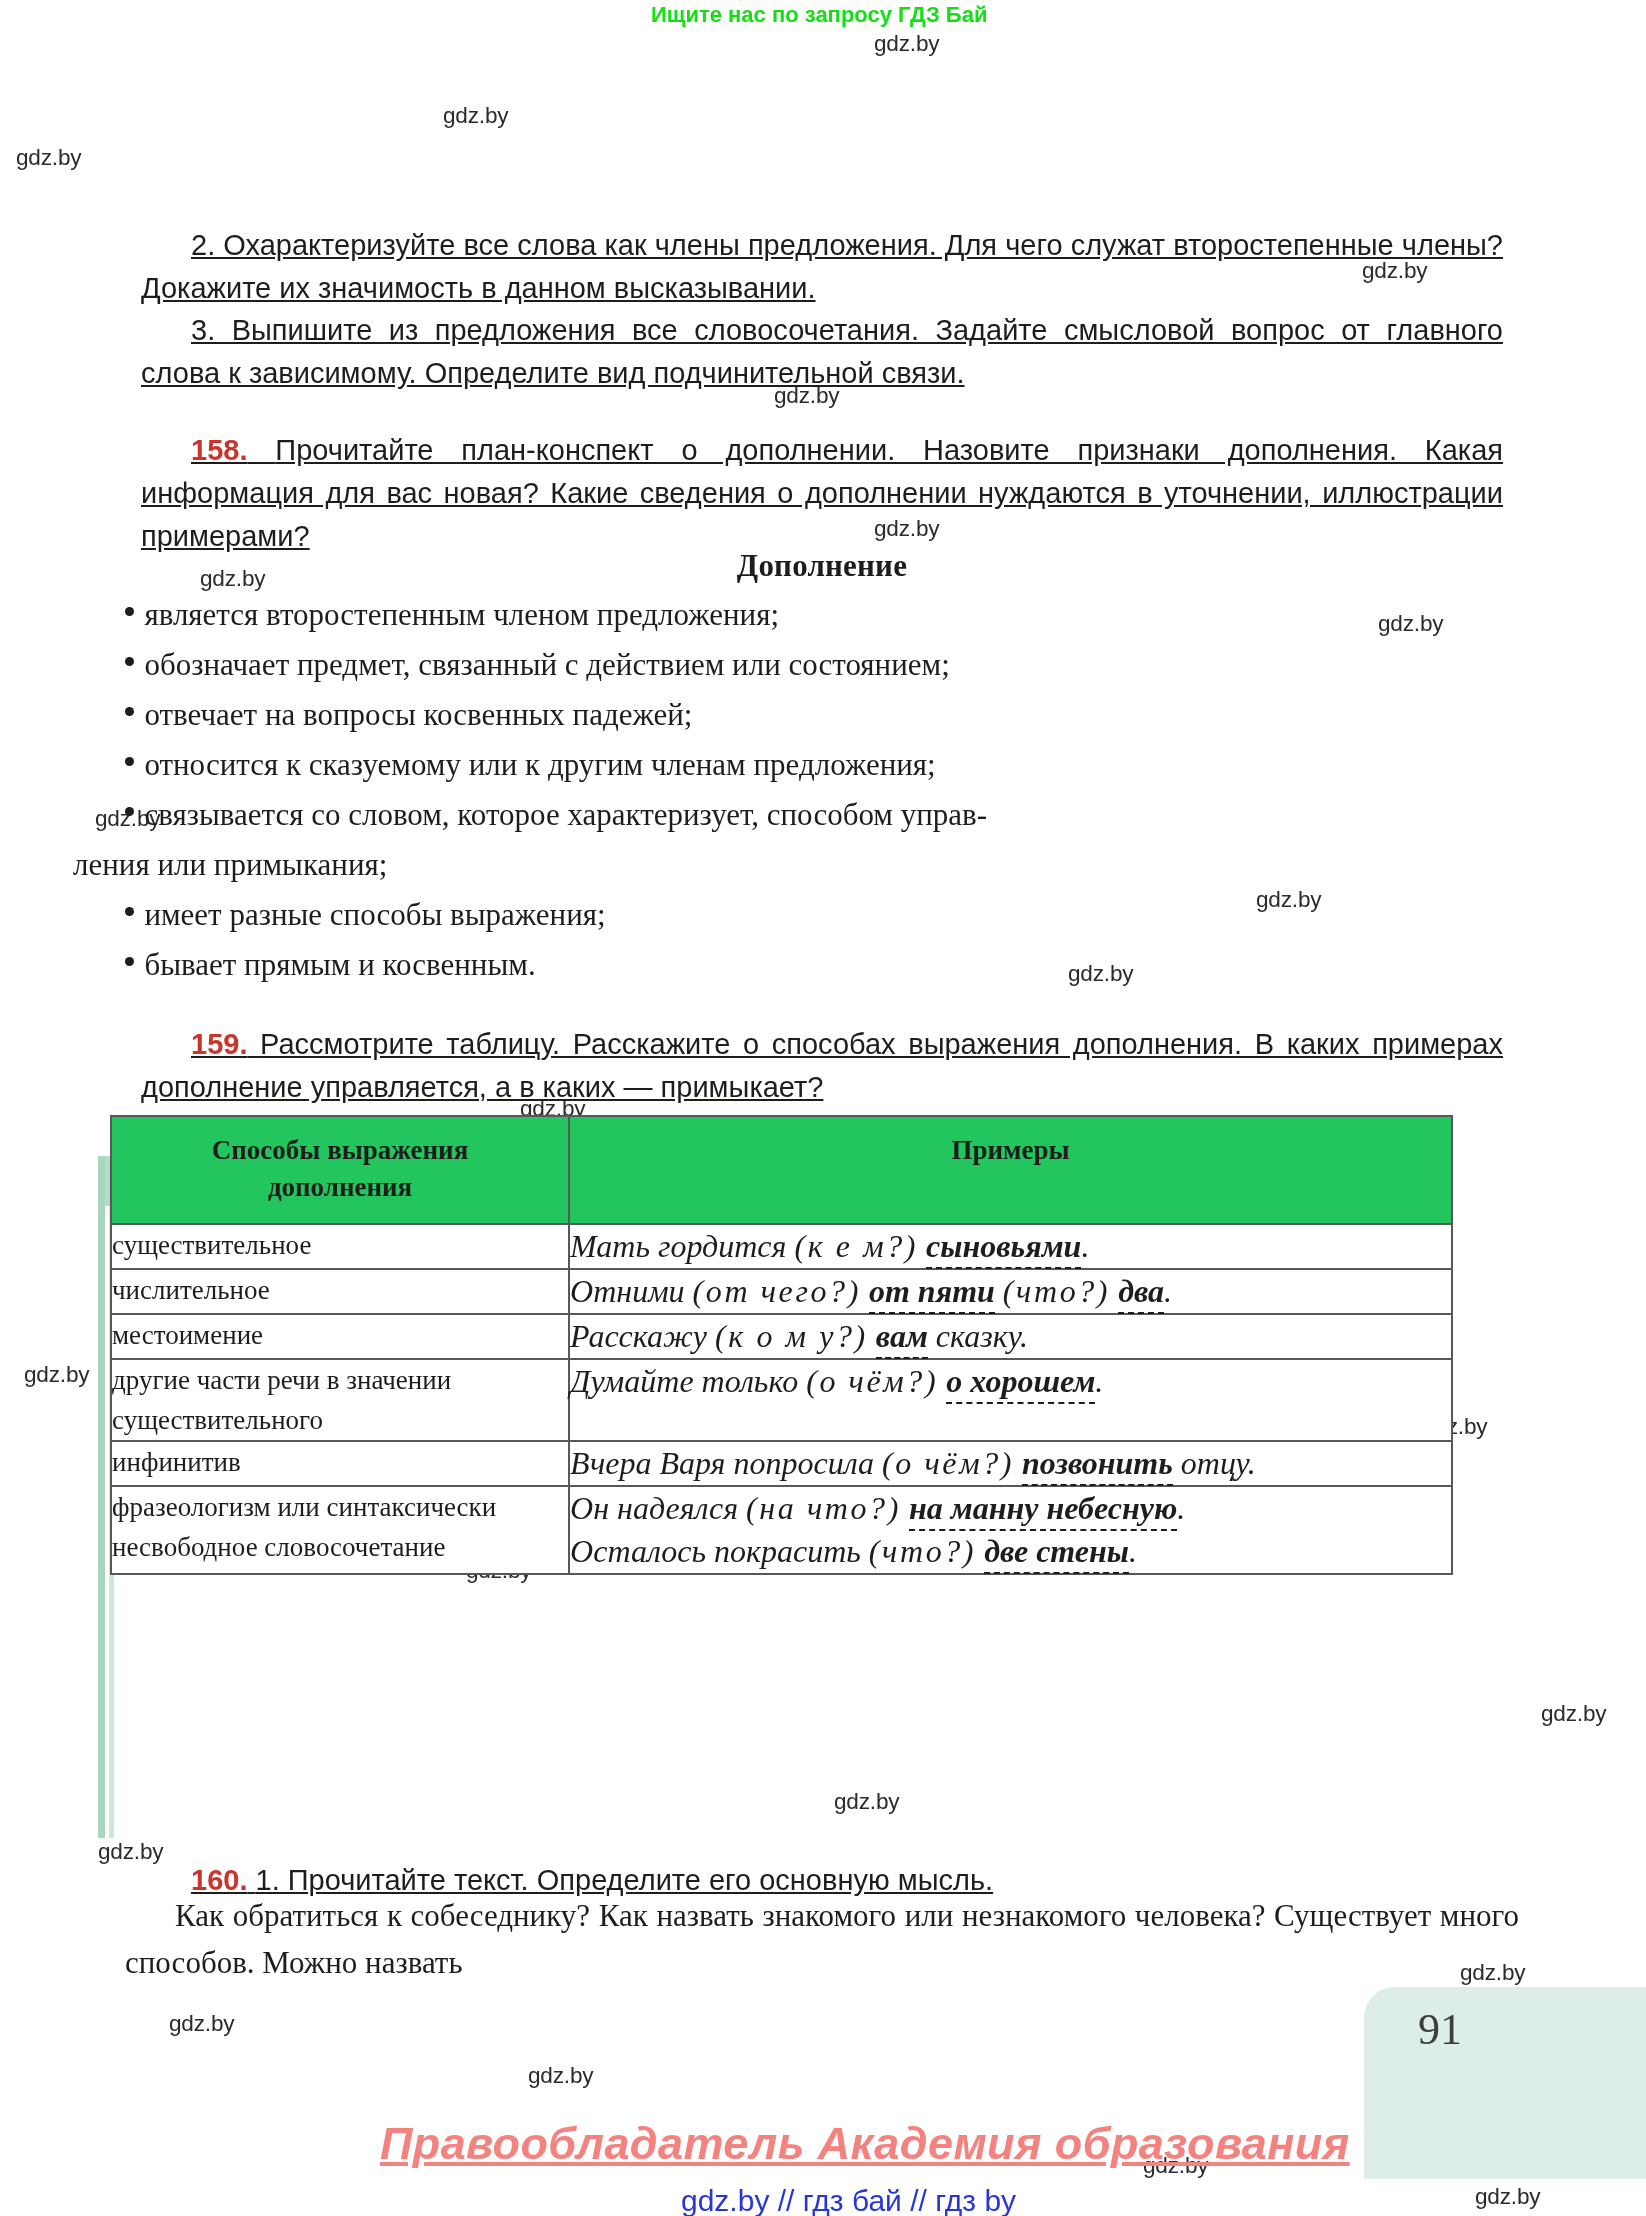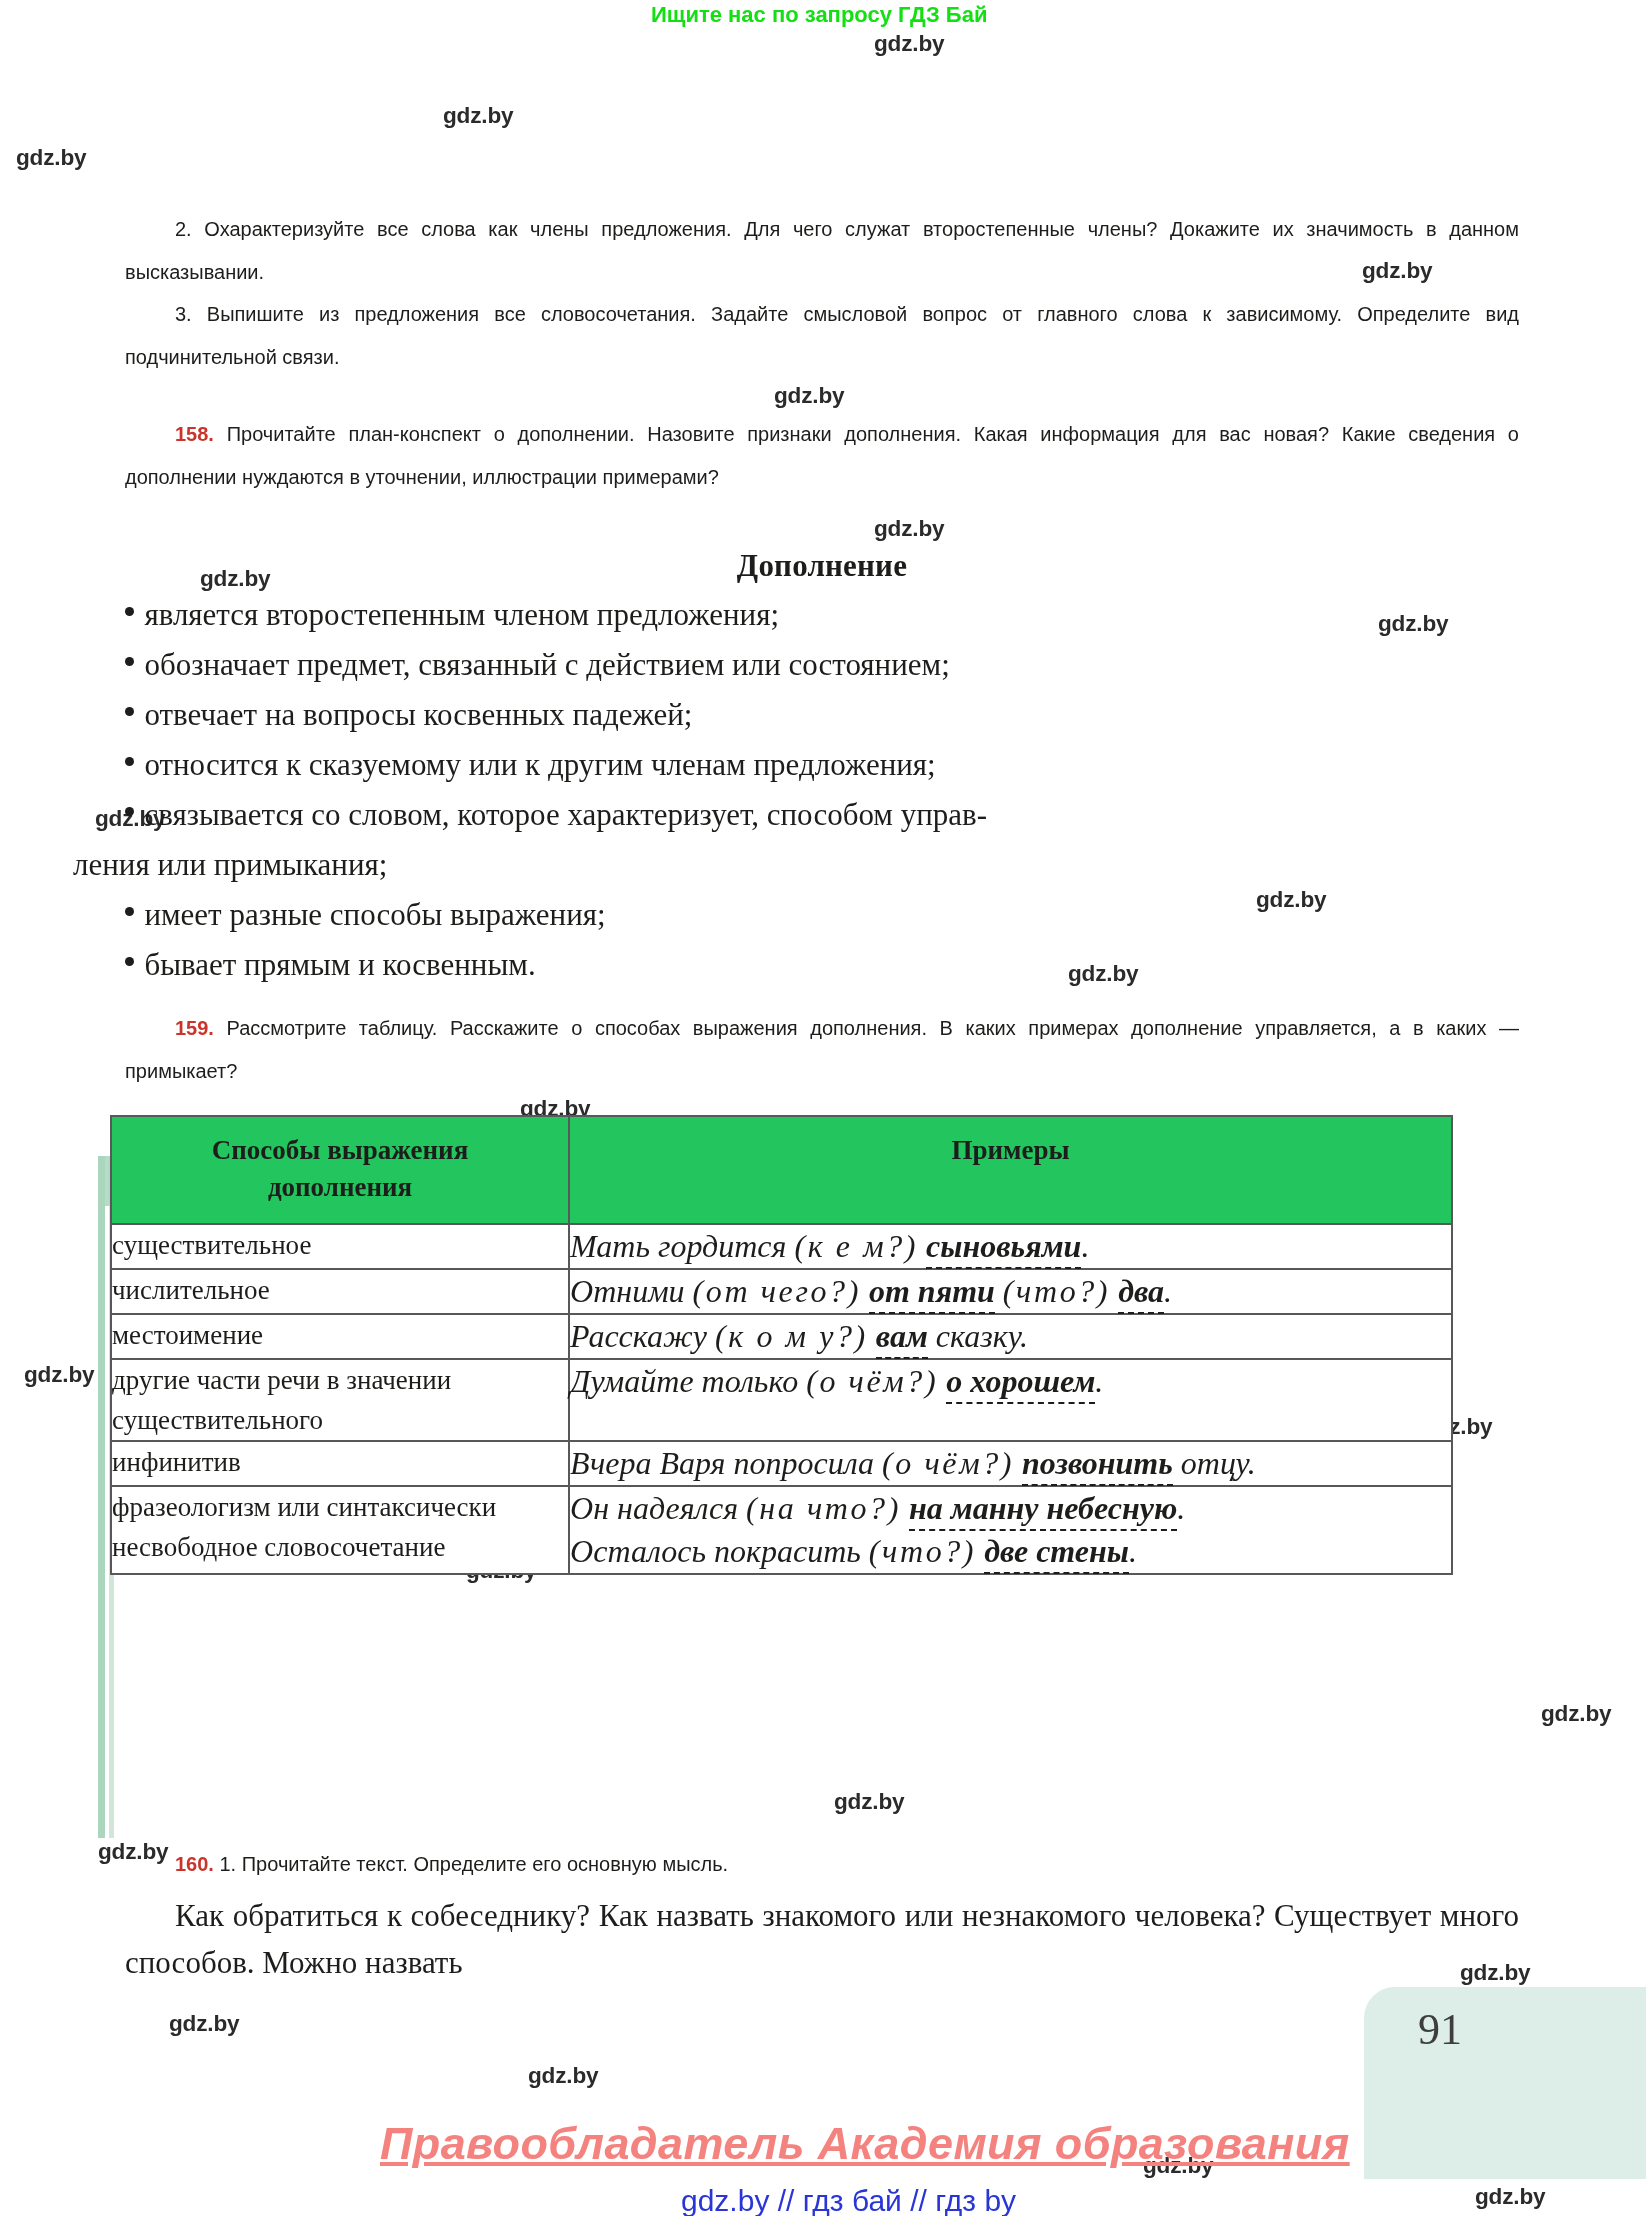--- a/index.html
+++ b/index.html
@@ -17,21 +17,20 @@
   }
 
   
   .wm {
     position: absolute;
     font-family: "Liberation Sans", sans-serif;
     font-size: 21px;
     color: #2b2b2b;
     white-space: nowrap;
     letter-spacing: -0.2px;
-    font-weight: bold;
   }
   .wm-green {
     position: absolute;
     font-family: "Liberation Sans", sans-serif;
     font-weight: bold;
     font-size: 22px;
     color: #12e012;
     white-space: nowrap;
   }
   .wm-blue {
@@ -46,25 +45,26 @@
     font-family: "Liberation Sans", sans-serif;
     font-style: italic;
     font-weight: bold;
     font-size: 45px;
     color: #f4827f;
     white-space: nowrap;
     letter-spacing: 0.4px;
   }
   .para {
     font-family: "Liberation Sans", sans-serif;
-    font-size: 20px;
+    font-size: 29px;
     line-height: 43px;
     text-align: justify;
     color: #1d1d1b;
-    margin: 0;
+    margin: 16px;
+    text-decoration: underline;
   }
   .para.ind { text-indent: 50px; }
   .num {
     color: #c9342b;
     font-weight: bold;
   }
 
   .block {
     position: absolute;
     width: 1394px;

